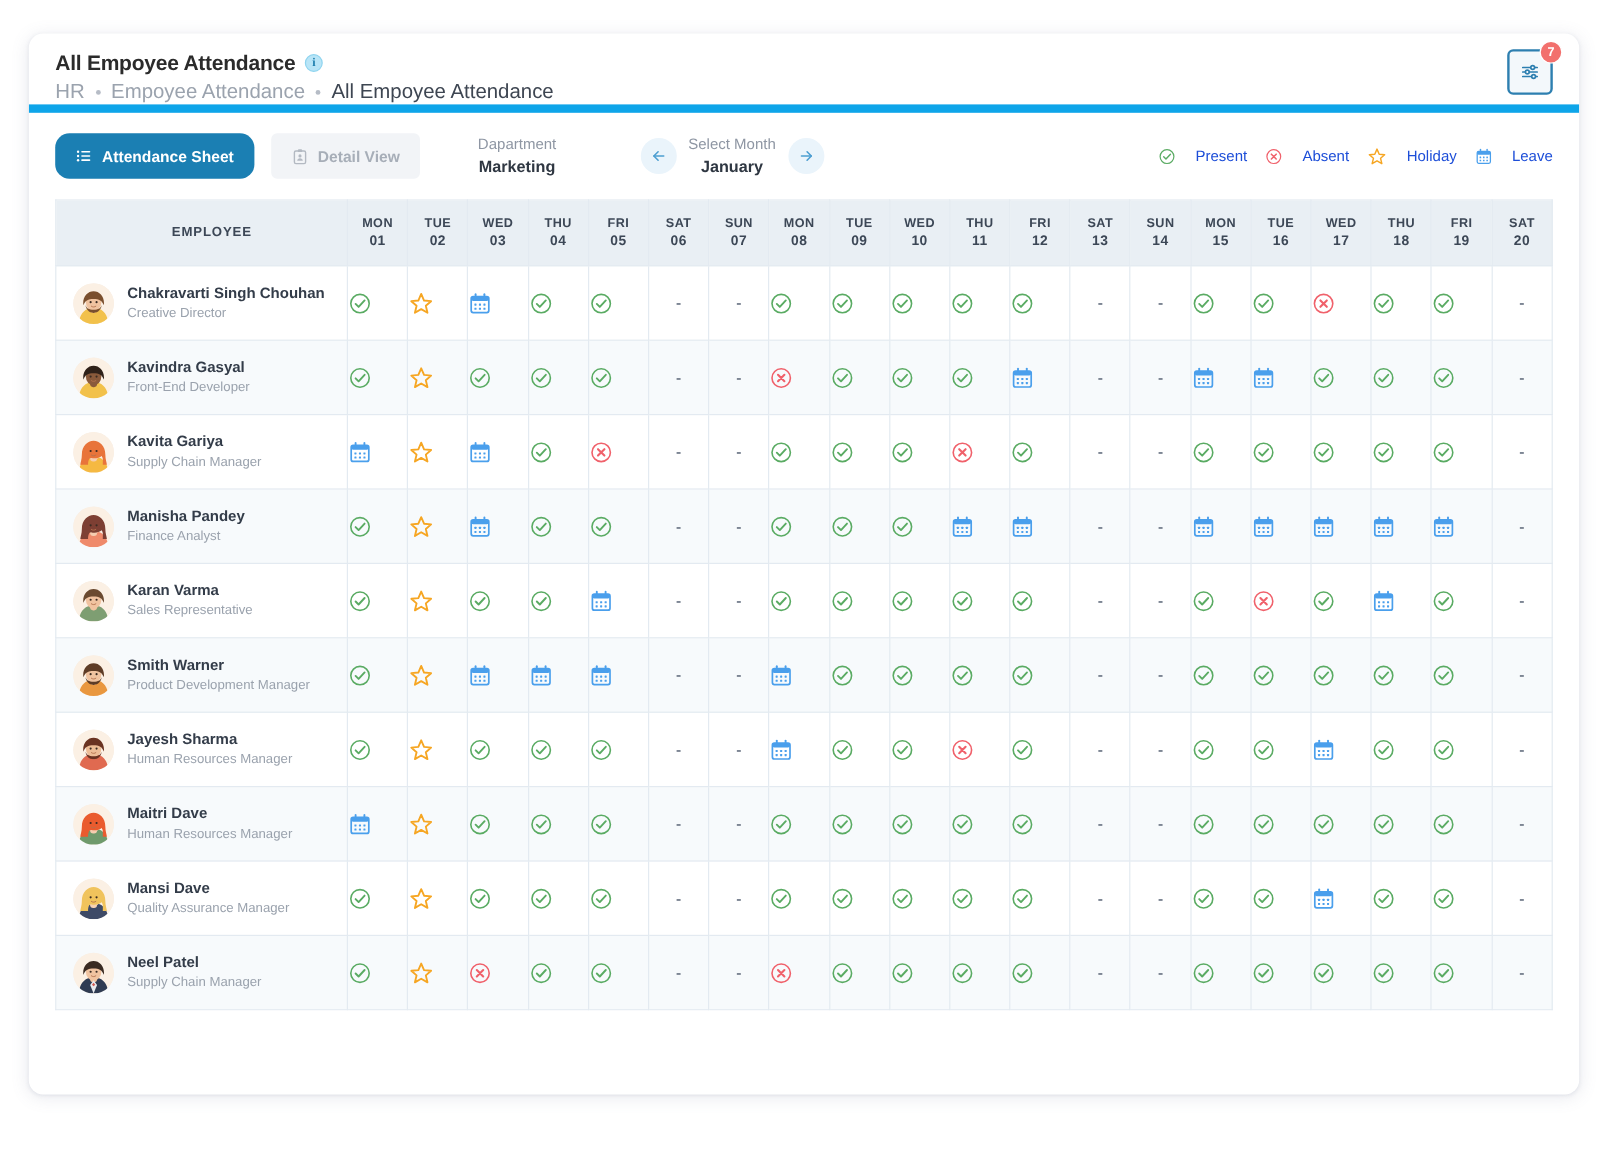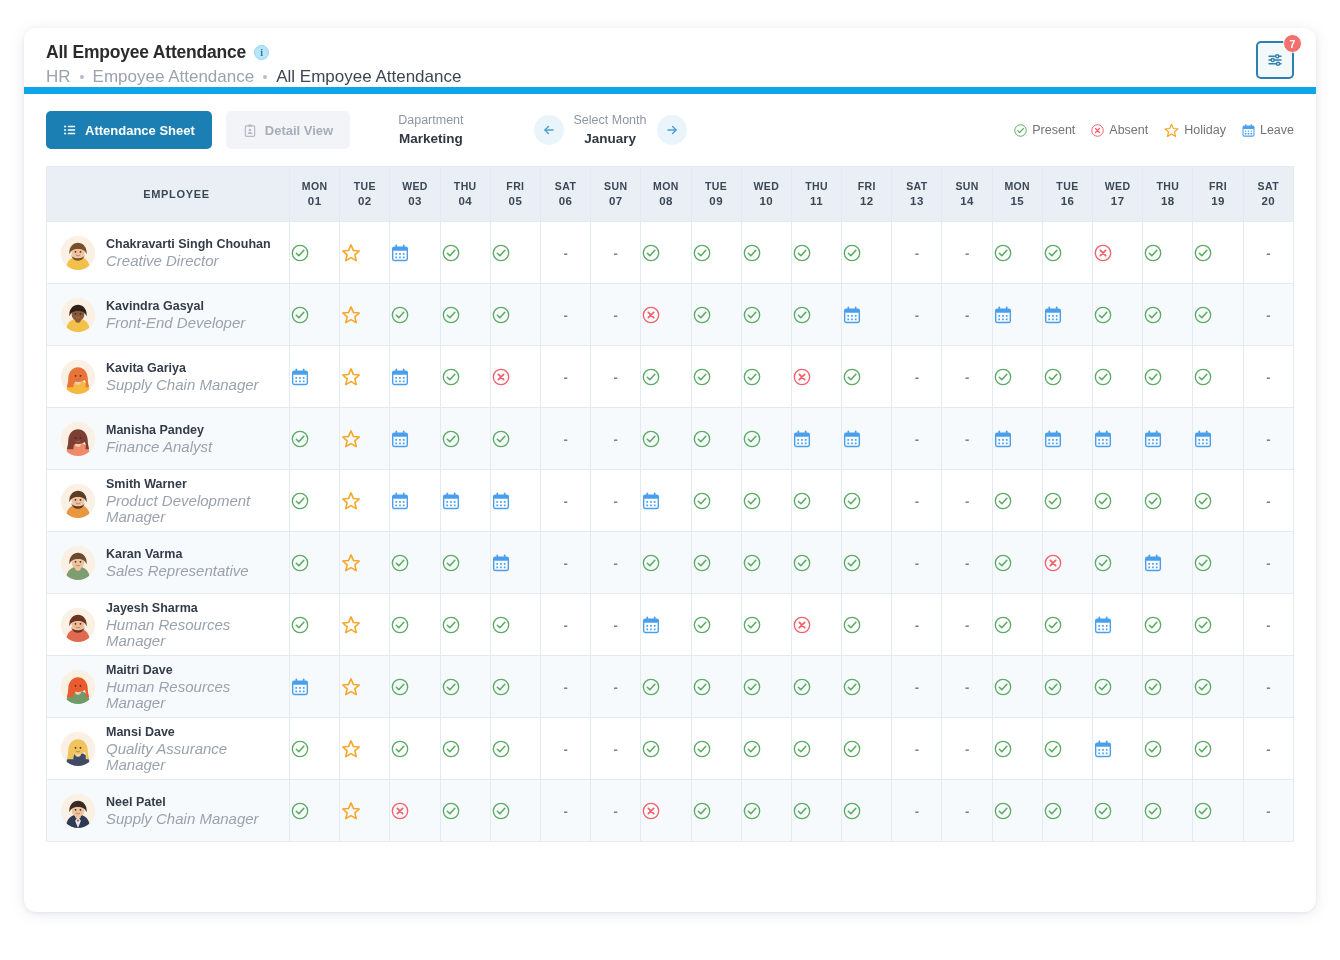--- a/index.html
+++ b/index.html
@@ -85,40 +85,40 @@
     gap: 0;
   }
   .btn {
     display: inline-flex; align-items: center; gap: 8px;
     height: 38px; padding: 0 17px;
     border-radius: 5px;
     font-size: 13px; font-weight: bold;
     cursor: pointer; border: none;
     white-space: nowrap;
   }
-  .btn-primary { background: #1b7fb3; color: #ffffff; }
+  .btn-primary { background: #1b7fb3; color: #ffffff; border-radius: 12px; }
   .btn-ghost { background: #f2f4f7; color: #a7aeb8; margin-left: 14px; }
 
   .selector-group {
     display: flex; align-items: center; gap: 10px;
   }
   .dept-block { text-align: center; }
   .sel-label { font-size: 12.5px; color: #8e96a3; line-height: 18px; }
   .sel-value { font-size: 13.5px; font-weight: bold; color: #2f3742; line-height: 20px; }
   .arrow-btn {
     width: 30px; height: 30px; border-radius: 50%;
     background: #eaf4fb; color: #4c9ed1;
     display: flex; align-items: center; justify-content: center;
     font-size: 15px; cursor: pointer; border: none;
     line-height: 1;
   }
   .legend { display: flex; align-items: center; gap: 15px; margin-left: auto; }
   .legend-item {
-    display: flex; align-items: center; gap: 4px;
-    font-size: 12.5px; color: #737373;
+    display: flex; align-items: center; gap: 16px;
+    font-size: 12.5px; color: #1d4ed8;
     white-space: nowrap;
   }
 
   
   .table-wrap {
     padding: 0 22px 0 22px;
     overflow: hidden;
   }
   table.att {
     border-collapse: collapse;
@@ -146,21 +146,21 @@
   th.day-head { width: 50.2px; line-height: 15px; }
   th.day-head .dnum { font-size: 11.5px; }
 
   tbody tr { height: 62px; }
   tbody tr:nth-child(odd) { background: #ffffff; }
   tbody tr:nth-child(even) { background: #f7fafc; }
 
   td.emp-cell { padding: 0 10px 0 14px; }
   .emp-inner { display: flex; align-items: center; gap: 11px; }
   .emp-name { font-size: 12.5px; font-weight: bold; color: #333c49; line-height: 16px; }
-  .emp-role { font-size: 15px; color: #9aa2ad; line-height: 16px; margin-top: 1px; font-style: italic; }
+  .emp-role { font-size: 11px; color: #9aa2ad; line-height: 16px; margin-top: 1px; }
   td.day-cell { text-align: center; vertical-align: middle; }
   .dash { color: #7a8391; font-size: 13px; font-weight: bold; }
 
   .avatar {
     width: 34px; height: 34px; border-radius: 50%;
     flex: 0 0 34px;
     overflow: hidden;
     background: #f8eee4;
     display: block;
   }
@@ -882,20 +882,128 @@
       </g>
                   </svg></span></td>
               <td class="day-cell"><span class="dash">-</span></td>
             </tr>
             <tr>
               <td class="emp-cell">
                 <div class="emp-inner">
       <span class="avatar">
                     <svg width="34" height="34" viewBox="0 0 40 40">
     <circle cx="20" cy="20" r="20" fill="#fbf0e4"></circle>
+    <path d="M20 24c7.6 0 13.2 5.4 13.8 12.4A20 20 0 0 1 20 40a20 20 0 0 1-13.8-3.6C6.8 29.4 12.4 24 20 24z" fill="#7e9e72"></path>
+    <rect x="16.6" y="22" width="6.8" height="7" rx="3" fill="#f0c3a0"></rect>
+    <ellipse cx="20" cy="18.6" rx="7.6" ry="8.6" fill="#f0c3a0"></ellipse>
+
+    <path d="M9.8 19.5C9.8 12.8 14.4 8 20 8s10.2 4.8 10.2 11.5c0 1.2-.4 2-.4 2-1-4.2-4.6-6.1-9.8-6.1s-8.8 1.9-9.8 6.1c0 0-.4-.8-.4-2z" fill="#6b4a30"></path>
+    <circle cx="17.1" cy="18.6" r="1.05" fill="#3a2b22"></circle>
+    <circle cx="22.9" cy="18.6" r="1.05" fill="#3a2b22"></circle>
+    <path d="M17.8 22.6c1.2 1 3.2 1 4.4 0" stroke="#b5724f" stroke-width="0.9" fill="none" stroke-linecap="round"></path>
+
+  </svg>
+                  </span>
+      <span>
+        <span class="emp-name" style="display:block">Karan Varma</span>
+        <span class="emp-role" style="display:block">Sales Representative</span>
+      </span>
+    </div>
+              </td>
+              <td class="day-cell"><span><svg width="20" height="20" viewBox="0 0 24 24" fill="none" stroke="#5aab63" stroke-width="1.6">
+      <circle cx="12" cy="12" r="9.2"></circle>
+      <polyline points="7.6,12.3 10.6,15.3 16.6,8.8" stroke-width="1.9" stroke-linecap="round" stroke-linejoin="round"></polyline>
+                  </svg></span></td>
+              <td class="day-cell"><span><svg width="22" height="22" viewBox="0 0 24 24" fill="none" stroke="#f6a623" stroke-width="1.7" stroke-linejoin="round">
+      <polygon points="12,3.2 14.6,9.2 21,9.8 16.2,14 17.7,20.3 12,17 6.3,20.3 7.8,14 3,9.8 9.4,9.2"></polygon>
+                  </svg></span></td>
+              <td class="day-cell"><span><svg width="20" height="20" viewBox="0 0 24 24" fill="none" stroke="#5aab63" stroke-width="1.6">
+      <circle cx="12" cy="12" r="9.2"></circle>
+      <polyline points="7.6,12.3 10.6,15.3 16.6,8.8" stroke-width="1.9" stroke-linecap="round" stroke-linejoin="round"></polyline>
+                  </svg></span></td>
+              <td class="day-cell"><span><svg width="20" height="20" viewBox="0 0 24 24" fill="none" stroke="#5aab63" stroke-width="1.6">
+      <circle cx="12" cy="12" r="9.2"></circle>
+      <polyline points="7.6,12.3 10.6,15.3 16.6,8.8" stroke-width="1.9" stroke-linecap="round" stroke-linejoin="round"></polyline>
+                  </svg></span></td>
+              <td class="day-cell"><span><svg width="20" height="20" viewBox="0 0 24 24" fill="none">
+      <rect x="3.2" y="5" width="17.6" height="16" rx="2" stroke="#4a9fec" stroke-width="1.7"></rect>
+      <rect x="3.2" y="5" width="17.6" height="4.4" rx="2" fill="#4a9fec"></rect>
+      <line x1="7.6" y1="2.6" x2="7.6" y2="6" stroke="#4a9fec" stroke-width="1.9" stroke-linecap="round"></line>
+      <line x1="16.4" y1="2.6" x2="16.4" y2="6" stroke="#4a9fec" stroke-width="1.9" stroke-linecap="round"></line>
+      <g fill="#4a9fec">
+        <rect x="6.4" y="12" width="2.1" height="2.1" rx="0.4"></rect>
+                      <rect x="10.9" y="12" width="2.1" height="2.1" rx="0.4"></rect>
+        <rect x="15.4" y="12" width="2.1" height="2.1" rx="0.4"></rect>
+        <rect x="6.4" y="16.1" width="2.1" height="2.1" rx="0.4"></rect>
+                      <rect x="10.9" y="16.1" width="2.1" height="2.1" rx="0.4"></rect>
+        <rect x="15.4" y="16.1" width="2.1" height="2.1" rx="0.4"></rect>
+      </g>
+                  </svg></span></td>
+              <td class="day-cell"><span class="dash">-</span></td>
+              <td class="day-cell"><span class="dash">-</span></td>
+              <td class="day-cell"><span><svg width="20" height="20" viewBox="0 0 24 24" fill="none" stroke="#5aab63" stroke-width="1.6">
+      <circle cx="12" cy="12" r="9.2"></circle>
+      <polyline points="7.6,12.3 10.6,15.3 16.6,8.8" stroke-width="1.9" stroke-linecap="round" stroke-linejoin="round"></polyline>
+                  </svg></span></td>
+              <td class="day-cell"><span><svg width="20" height="20" viewBox="0 0 24 24" fill="none" stroke="#5aab63" stroke-width="1.6">
+      <circle cx="12" cy="12" r="9.2"></circle>
+      <polyline points="7.6,12.3 10.6,15.3 16.6,8.8" stroke-width="1.9" stroke-linecap="round" stroke-linejoin="round"></polyline>
+                  </svg></span></td>
+              <td class="day-cell"><span><svg width="20" height="20" viewBox="0 0 24 24" fill="none" stroke="#5aab63" stroke-width="1.6">
+      <circle cx="12" cy="12" r="9.2"></circle>
+      <polyline points="7.6,12.3 10.6,15.3 16.6,8.8" stroke-width="1.9" stroke-linecap="round" stroke-linejoin="round"></polyline>
+                  </svg></span></td>
+              <td class="day-cell"><span><svg width="20" height="20" viewBox="0 0 24 24" fill="none" stroke="#5aab63" stroke-width="1.6">
+      <circle cx="12" cy="12" r="9.2"></circle>
+      <polyline points="7.6,12.3 10.6,15.3 16.6,8.8" stroke-width="1.9" stroke-linecap="round" stroke-linejoin="round"></polyline>
+                  </svg></span></td>
+              <td class="day-cell"><span><svg width="20" height="20" viewBox="0 0 24 24" fill="none" stroke="#5aab63" stroke-width="1.6">
+      <circle cx="12" cy="12" r="9.2"></circle>
+      <polyline points="7.6,12.3 10.6,15.3 16.6,8.8" stroke-width="1.9" stroke-linecap="round" stroke-linejoin="round"></polyline>
+                  </svg></span></td>
+              <td class="day-cell"><span class="dash">-</span></td>
+              <td class="day-cell"><span class="dash">-</span></td>
+              <td class="day-cell"><span><svg width="20" height="20" viewBox="0 0 24 24" fill="none" stroke="#5aab63" stroke-width="1.6">
+      <circle cx="12" cy="12" r="9.2"></circle>
+      <polyline points="7.6,12.3 10.6,15.3 16.6,8.8" stroke-width="1.9" stroke-linecap="round" stroke-linejoin="round"></polyline>
+                  </svg></span></td>
+              <td class="day-cell"><span><svg width="20" height="20" viewBox="0 0 24 24" fill="none" stroke="#f0616b" stroke-width="1.6">
+      <circle cx="12" cy="12" r="9.2"></circle>
+      <path d="M8.8 8.8 L15.2 15.2 M15.2 8.8 L8.8 15.2" stroke-width="2.1" stroke-linecap="round"></path>
+                  </svg></span></td>
+              <td class="day-cell"><span><svg width="20" height="20" viewBox="0 0 24 24" fill="none" stroke="#5aab63" stroke-width="1.6">
+      <circle cx="12" cy="12" r="9.2"></circle>
+      <polyline points="7.6,12.3 10.6,15.3 16.6,8.8" stroke-width="1.9" stroke-linecap="round" stroke-linejoin="round"></polyline>
+                  </svg></span></td>
+              <td class="day-cell"><span><svg width="20" height="20" viewBox="0 0 24 24" fill="none">
+      <rect x="3.2" y="5" width="17.6" height="16" rx="2" stroke="#4a9fec" stroke-width="1.7"></rect>
+      <rect x="3.2" y="5" width="17.6" height="4.4" rx="2" fill="#4a9fec"></rect>
+      <line x1="7.6" y1="2.6" x2="7.6" y2="6" stroke="#4a9fec" stroke-width="1.9" stroke-linecap="round"></line>
+      <line x1="16.4" y1="2.6" x2="16.4" y2="6" stroke="#4a9fec" stroke-width="1.9" stroke-linecap="round"></line>
+      <g fill="#4a9fec">
+        <rect x="6.4" y="12" width="2.1" height="2.1" rx="0.4"></rect>
+                      <rect x="10.9" y="12" width="2.1" height="2.1" rx="0.4"></rect>
+        <rect x="15.4" y="12" width="2.1" height="2.1" rx="0.4"></rect>
+        <rect x="6.4" y="16.1" width="2.1" height="2.1" rx="0.4"></rect>
+                      <rect x="10.9" y="16.1" width="2.1" height="2.1" rx="0.4"></rect>
+        <rect x="15.4" y="16.1" width="2.1" height="2.1" rx="0.4"></rect>
+      </g>
+                  </svg></span></td>
+              <td class="day-cell"><span><svg width="20" height="20" viewBox="0 0 24 24" fill="none" stroke="#5aab63" stroke-width="1.6">
+      <circle cx="12" cy="12" r="9.2"></circle>
+      <polyline points="7.6,12.3 10.6,15.3 16.6,8.8" stroke-width="1.9" stroke-linecap="round" stroke-linejoin="round"></polyline>
+                  </svg></span></td>
+              <td class="day-cell"><span class="dash">-</span></td>
+            </tr>
+            <tr>
+              <td class="emp-cell">
+                <div class="emp-inner">
+      <span class="avatar">
+                    <svg width="34" height="34" viewBox="0 0 40 40">
+    <circle cx="20" cy="20" r="20" fill="#fbf0e4"></circle>
     <path d="M20 24c7.6 0 13.2 5.4 13.8 12.4A20 20 0 0 1 20 40a20 20 0 0 1-13.8-3.6C6.8 29.4 12.4 24 20 24z" fill="#e9973f"></path>
     <rect x="16.6" y="22" width="6.8" height="7" rx="3" fill="#f0c3a0"></rect>
     <ellipse cx="20" cy="18.6" rx="7.6" ry="8.6" fill="#f0c3a0"></ellipse>
     <path d="M12 20.5c0 5.2 3.6 8.6 8 8.6s8-3.4 8-8.6c0 4-3.6 5.6-8 5.6s-8-1.6-8-5.6z" fill="#5e3c26"></path>
     <path d="M9.8 19.5C9.8 12.8 14.4 8 20 8s10.2 4.8 10.2 11.5c0 1.2-.4 2-.4 2-1-4.2-4.6-6.1-9.8-6.1s-8.8 1.9-9.8 6.1c0 0-.4-.8-.4-2z" fill="#5e3c26"></path>
     <circle cx="17.1" cy="18.6" r="1.05" fill="#3a2b22"></circle>
     <circle cx="22.9" cy="18.6" r="1.05" fill="#3a2b22"></circle>
     <path d="M17.8 22.6c1.2 1 3.2 1 4.4 0" stroke="#b5724f" stroke-width="0.9" fill="none" stroke-linecap="round"></path>
 
   </svg>
@@ -997,128 +1105,20 @@
       <circle cx="12" cy="12" r="9.2"></circle>
       <polyline points="7.6,12.3 10.6,15.3 16.6,8.8" stroke-width="1.9" stroke-linecap="round" stroke-linejoin="round"></polyline>
                   </svg></span></td>
               <td class="day-cell"><span><svg width="20" height="20" viewBox="0 0 24 24" fill="none" stroke="#5aab63" stroke-width="1.6">
       <circle cx="12" cy="12" r="9.2"></circle>
       <polyline points="7.6,12.3 10.6,15.3 16.6,8.8" stroke-width="1.9" stroke-linecap="round" stroke-linejoin="round"></polyline>
                   </svg></span></td>
               <td class="day-cell"><span><svg width="20" height="20" viewBox="0 0 24 24" fill="none" stroke="#5aab63" stroke-width="1.6">
       <circle cx="12" cy="12" r="9.2"></circle>
       <polyline points="7.6,12.3 10.6,15.3 16.6,8.8" stroke-width="1.9" stroke-linecap="round" stroke-linejoin="round"></polyline>
-                  </svg></span></td>
-              <td class="day-cell"><span><svg width="20" height="20" viewBox="0 0 24 24" fill="none" stroke="#5aab63" stroke-width="1.6">
-      <circle cx="12" cy="12" r="9.2"></circle>
-      <polyline points="7.6,12.3 10.6,15.3 16.6,8.8" stroke-width="1.9" stroke-linecap="round" stroke-linejoin="round"></polyline>
-                  </svg></span></td>
-              <td class="day-cell"><span class="dash">-</span></td>
-            </tr>
-            <tr>
-              <td class="emp-cell">
-                <div class="emp-inner">
-      <span class="avatar">
-                    <svg width="34" height="34" viewBox="0 0 40 40">
-    <circle cx="20" cy="20" r="20" fill="#fbf0e4"></circle>
-    <path d="M20 24c7.6 0 13.2 5.4 13.8 12.4A20 20 0 0 1 20 40a20 20 0 0 1-13.8-3.6C6.8 29.4 12.4 24 20 24z" fill="#7e9e72"></path>
-    <rect x="16.6" y="22" width="6.8" height="7" rx="3" fill="#f0c3a0"></rect>
-    <ellipse cx="20" cy="18.6" rx="7.6" ry="8.6" fill="#f0c3a0"></ellipse>
-
-    <path d="M9.8 19.5C9.8 12.8 14.4 8 20 8s10.2 4.8 10.2 11.5c0 1.2-.4 2-.4 2-1-4.2-4.6-6.1-9.8-6.1s-8.8 1.9-9.8 6.1c0 0-.4-.8-.4-2z" fill="#6b4a30"></path>
-    <circle cx="17.1" cy="18.6" r="1.05" fill="#3a2b22"></circle>
-    <circle cx="22.9" cy="18.6" r="1.05" fill="#3a2b22"></circle>
-    <path d="M17.8 22.6c1.2 1 3.2 1 4.4 0" stroke="#b5724f" stroke-width="0.9" fill="none" stroke-linecap="round"></path>
-
-  </svg>
-                  </span>
-      <span>
-        <span class="emp-name" style="display:block">Karan Varma</span>
-        <span class="emp-role" style="display:block">Sales Representative</span>
-      </span>
-    </div>
-              </td>
-              <td class="day-cell"><span><svg width="20" height="20" viewBox="0 0 24 24" fill="none" stroke="#5aab63" stroke-width="1.6">
-      <circle cx="12" cy="12" r="9.2"></circle>
-      <polyline points="7.6,12.3 10.6,15.3 16.6,8.8" stroke-width="1.9" stroke-linecap="round" stroke-linejoin="round"></polyline>
-                  </svg></span></td>
-              <td class="day-cell"><span><svg width="22" height="22" viewBox="0 0 24 24" fill="none" stroke="#f6a623" stroke-width="1.7" stroke-linejoin="round">
-      <polygon points="12,3.2 14.6,9.2 21,9.8 16.2,14 17.7,20.3 12,17 6.3,20.3 7.8,14 3,9.8 9.4,9.2"></polygon>
-                  </svg></span></td>
-              <td class="day-cell"><span><svg width="20" height="20" viewBox="0 0 24 24" fill="none" stroke="#5aab63" stroke-width="1.6">
-      <circle cx="12" cy="12" r="9.2"></circle>
-      <polyline points="7.6,12.3 10.6,15.3 16.6,8.8" stroke-width="1.9" stroke-linecap="round" stroke-linejoin="round"></polyline>
-                  </svg></span></td>
-              <td class="day-cell"><span><svg width="20" height="20" viewBox="0 0 24 24" fill="none" stroke="#5aab63" stroke-width="1.6">
-      <circle cx="12" cy="12" r="9.2"></circle>
-      <polyline points="7.6,12.3 10.6,15.3 16.6,8.8" stroke-width="1.9" stroke-linecap="round" stroke-linejoin="round"></polyline>
-                  </svg></span></td>
-              <td class="day-cell"><span><svg width="20" height="20" viewBox="0 0 24 24" fill="none">
-      <rect x="3.2" y="5" width="17.6" height="16" rx="2" stroke="#4a9fec" stroke-width="1.7"></rect>
-      <rect x="3.2" y="5" width="17.6" height="4.4" rx="2" fill="#4a9fec"></rect>
-      <line x1="7.6" y1="2.6" x2="7.6" y2="6" stroke="#4a9fec" stroke-width="1.9" stroke-linecap="round"></line>
-      <line x1="16.4" y1="2.6" x2="16.4" y2="6" stroke="#4a9fec" stroke-width="1.9" stroke-linecap="round"></line>
-      <g fill="#4a9fec">
-        <rect x="6.4" y="12" width="2.1" height="2.1" rx="0.4"></rect>
-                      <rect x="10.9" y="12" width="2.1" height="2.1" rx="0.4"></rect>
-        <rect x="15.4" y="12" width="2.1" height="2.1" rx="0.4"></rect>
-        <rect x="6.4" y="16.1" width="2.1" height="2.1" rx="0.4"></rect>
-                      <rect x="10.9" y="16.1" width="2.1" height="2.1" rx="0.4"></rect>
-        <rect x="15.4" y="16.1" width="2.1" height="2.1" rx="0.4"></rect>
-      </g>
-                  </svg></span></td>
-              <td class="day-cell"><span class="dash">-</span></td>
-              <td class="day-cell"><span class="dash">-</span></td>
-              <td class="day-cell"><span><svg width="20" height="20" viewBox="0 0 24 24" fill="none" stroke="#5aab63" stroke-width="1.6">
-      <circle cx="12" cy="12" r="9.2"></circle>
-      <polyline points="7.6,12.3 10.6,15.3 16.6,8.8" stroke-width="1.9" stroke-linecap="round" stroke-linejoin="round"></polyline>
-                  </svg></span></td>
-              <td class="day-cell"><span><svg width="20" height="20" viewBox="0 0 24 24" fill="none" stroke="#5aab63" stroke-width="1.6">
-      <circle cx="12" cy="12" r="9.2"></circle>
-      <polyline points="7.6,12.3 10.6,15.3 16.6,8.8" stroke-width="1.9" stroke-linecap="round" stroke-linejoin="round"></polyline>
-                  </svg></span></td>
-              <td class="day-cell"><span><svg width="20" height="20" viewBox="0 0 24 24" fill="none" stroke="#5aab63" stroke-width="1.6">
-      <circle cx="12" cy="12" r="9.2"></circle>
-      <polyline points="7.6,12.3 10.6,15.3 16.6,8.8" stroke-width="1.9" stroke-linecap="round" stroke-linejoin="round"></polyline>
-                  </svg></span></td>
-              <td class="day-cell"><span><svg width="20" height="20" viewBox="0 0 24 24" fill="none" stroke="#5aab63" stroke-width="1.6">
-      <circle cx="12" cy="12" r="9.2"></circle>
-      <polyline points="7.6,12.3 10.6,15.3 16.6,8.8" stroke-width="1.9" stroke-linecap="round" stroke-linejoin="round"></polyline>
-                  </svg></span></td>
-              <td class="day-cell"><span><svg width="20" height="20" viewBox="0 0 24 24" fill="none" stroke="#5aab63" stroke-width="1.6">
-      <circle cx="12" cy="12" r="9.2"></circle>
-      <polyline points="7.6,12.3 10.6,15.3 16.6,8.8" stroke-width="1.9" stroke-linecap="round" stroke-linejoin="round"></polyline>
-                  </svg></span></td>
-              <td class="day-cell"><span class="dash">-</span></td>
-              <td class="day-cell"><span class="dash">-</span></td>
-              <td class="day-cell"><span><svg width="20" height="20" viewBox="0 0 24 24" fill="none" stroke="#5aab63" stroke-width="1.6">
-      <circle cx="12" cy="12" r="9.2"></circle>
-      <polyline points="7.6,12.3 10.6,15.3 16.6,8.8" stroke-width="1.9" stroke-linecap="round" stroke-linejoin="round"></polyline>
-                  </svg></span></td>
-              <td class="day-cell"><span><svg width="20" height="20" viewBox="0 0 24 24" fill="none" stroke="#f0616b" stroke-width="1.6">
-      <circle cx="12" cy="12" r="9.2"></circle>
-      <path d="M8.8 8.8 L15.2 15.2 M15.2 8.8 L8.8 15.2" stroke-width="2.1" stroke-linecap="round"></path>
-                  </svg></span></td>
-              <td class="day-cell"><span><svg width="20" height="20" viewBox="0 0 24 24" fill="none" stroke="#5aab63" stroke-width="1.6">
-      <circle cx="12" cy="12" r="9.2"></circle>
-      <polyline points="7.6,12.3 10.6,15.3 16.6,8.8" stroke-width="1.9" stroke-linecap="round" stroke-linejoin="round"></polyline>
-                  </svg></span></td>
-              <td class="day-cell"><span><svg width="20" height="20" viewBox="0 0 24 24" fill="none">
-      <rect x="3.2" y="5" width="17.6" height="16" rx="2" stroke="#4a9fec" stroke-width="1.7"></rect>
-      <rect x="3.2" y="5" width="17.6" height="4.4" rx="2" fill="#4a9fec"></rect>
-      <line x1="7.6" y1="2.6" x2="7.6" y2="6" stroke="#4a9fec" stroke-width="1.9" stroke-linecap="round"></line>
-      <line x1="16.4" y1="2.6" x2="16.4" y2="6" stroke="#4a9fec" stroke-width="1.9" stroke-linecap="round"></line>
-      <g fill="#4a9fec">
-        <rect x="6.4" y="12" width="2.1" height="2.1" rx="0.4"></rect>
-                      <rect x="10.9" y="12" width="2.1" height="2.1" rx="0.4"></rect>
-        <rect x="15.4" y="12" width="2.1" height="2.1" rx="0.4"></rect>
-        <rect x="6.4" y="16.1" width="2.1" height="2.1" rx="0.4"></rect>
-                      <rect x="10.9" y="16.1" width="2.1" height="2.1" rx="0.4"></rect>
-        <rect x="15.4" y="16.1" width="2.1" height="2.1" rx="0.4"></rect>
-      </g>
                   </svg></span></td>
               <td class="day-cell"><span><svg width="20" height="20" viewBox="0 0 24 24" fill="none" stroke="#5aab63" stroke-width="1.6">
       <circle cx="12" cy="12" r="9.2"></circle>
       <polyline points="7.6,12.3 10.6,15.3 16.6,8.8" stroke-width="1.9" stroke-linecap="round" stroke-linejoin="round"></polyline>
                   </svg></span></td>
               <td class="day-cell"><span class="dash">-</span></td>
             </tr>
             <tr>
               <td class="emp-cell">
                 <div class="emp-inner">

